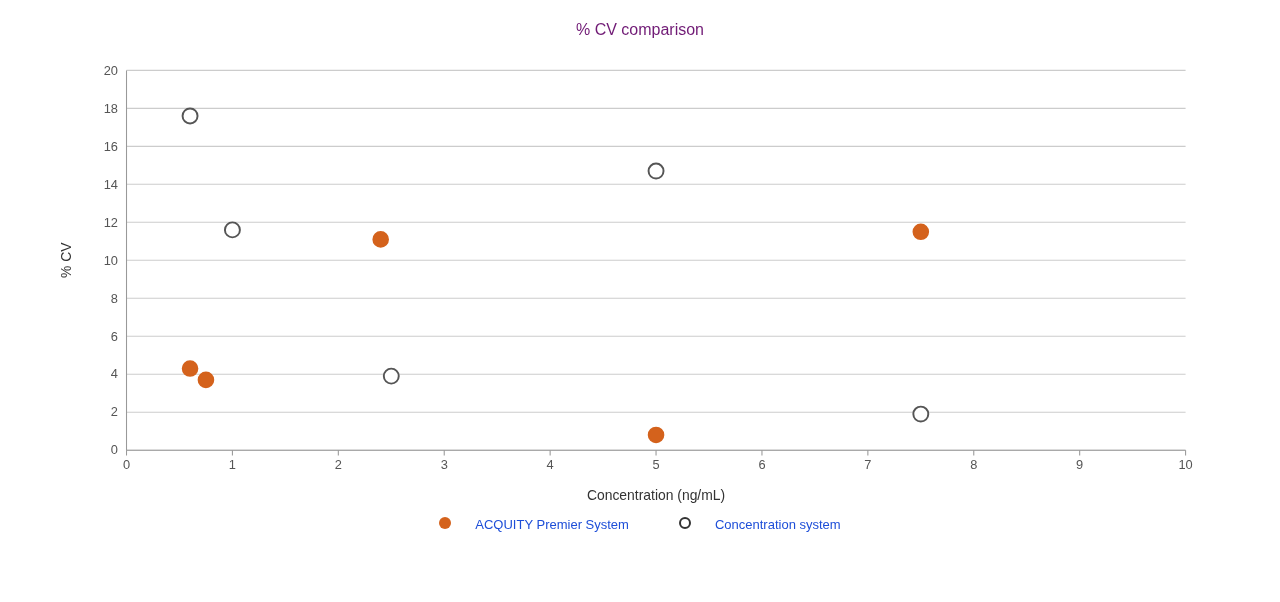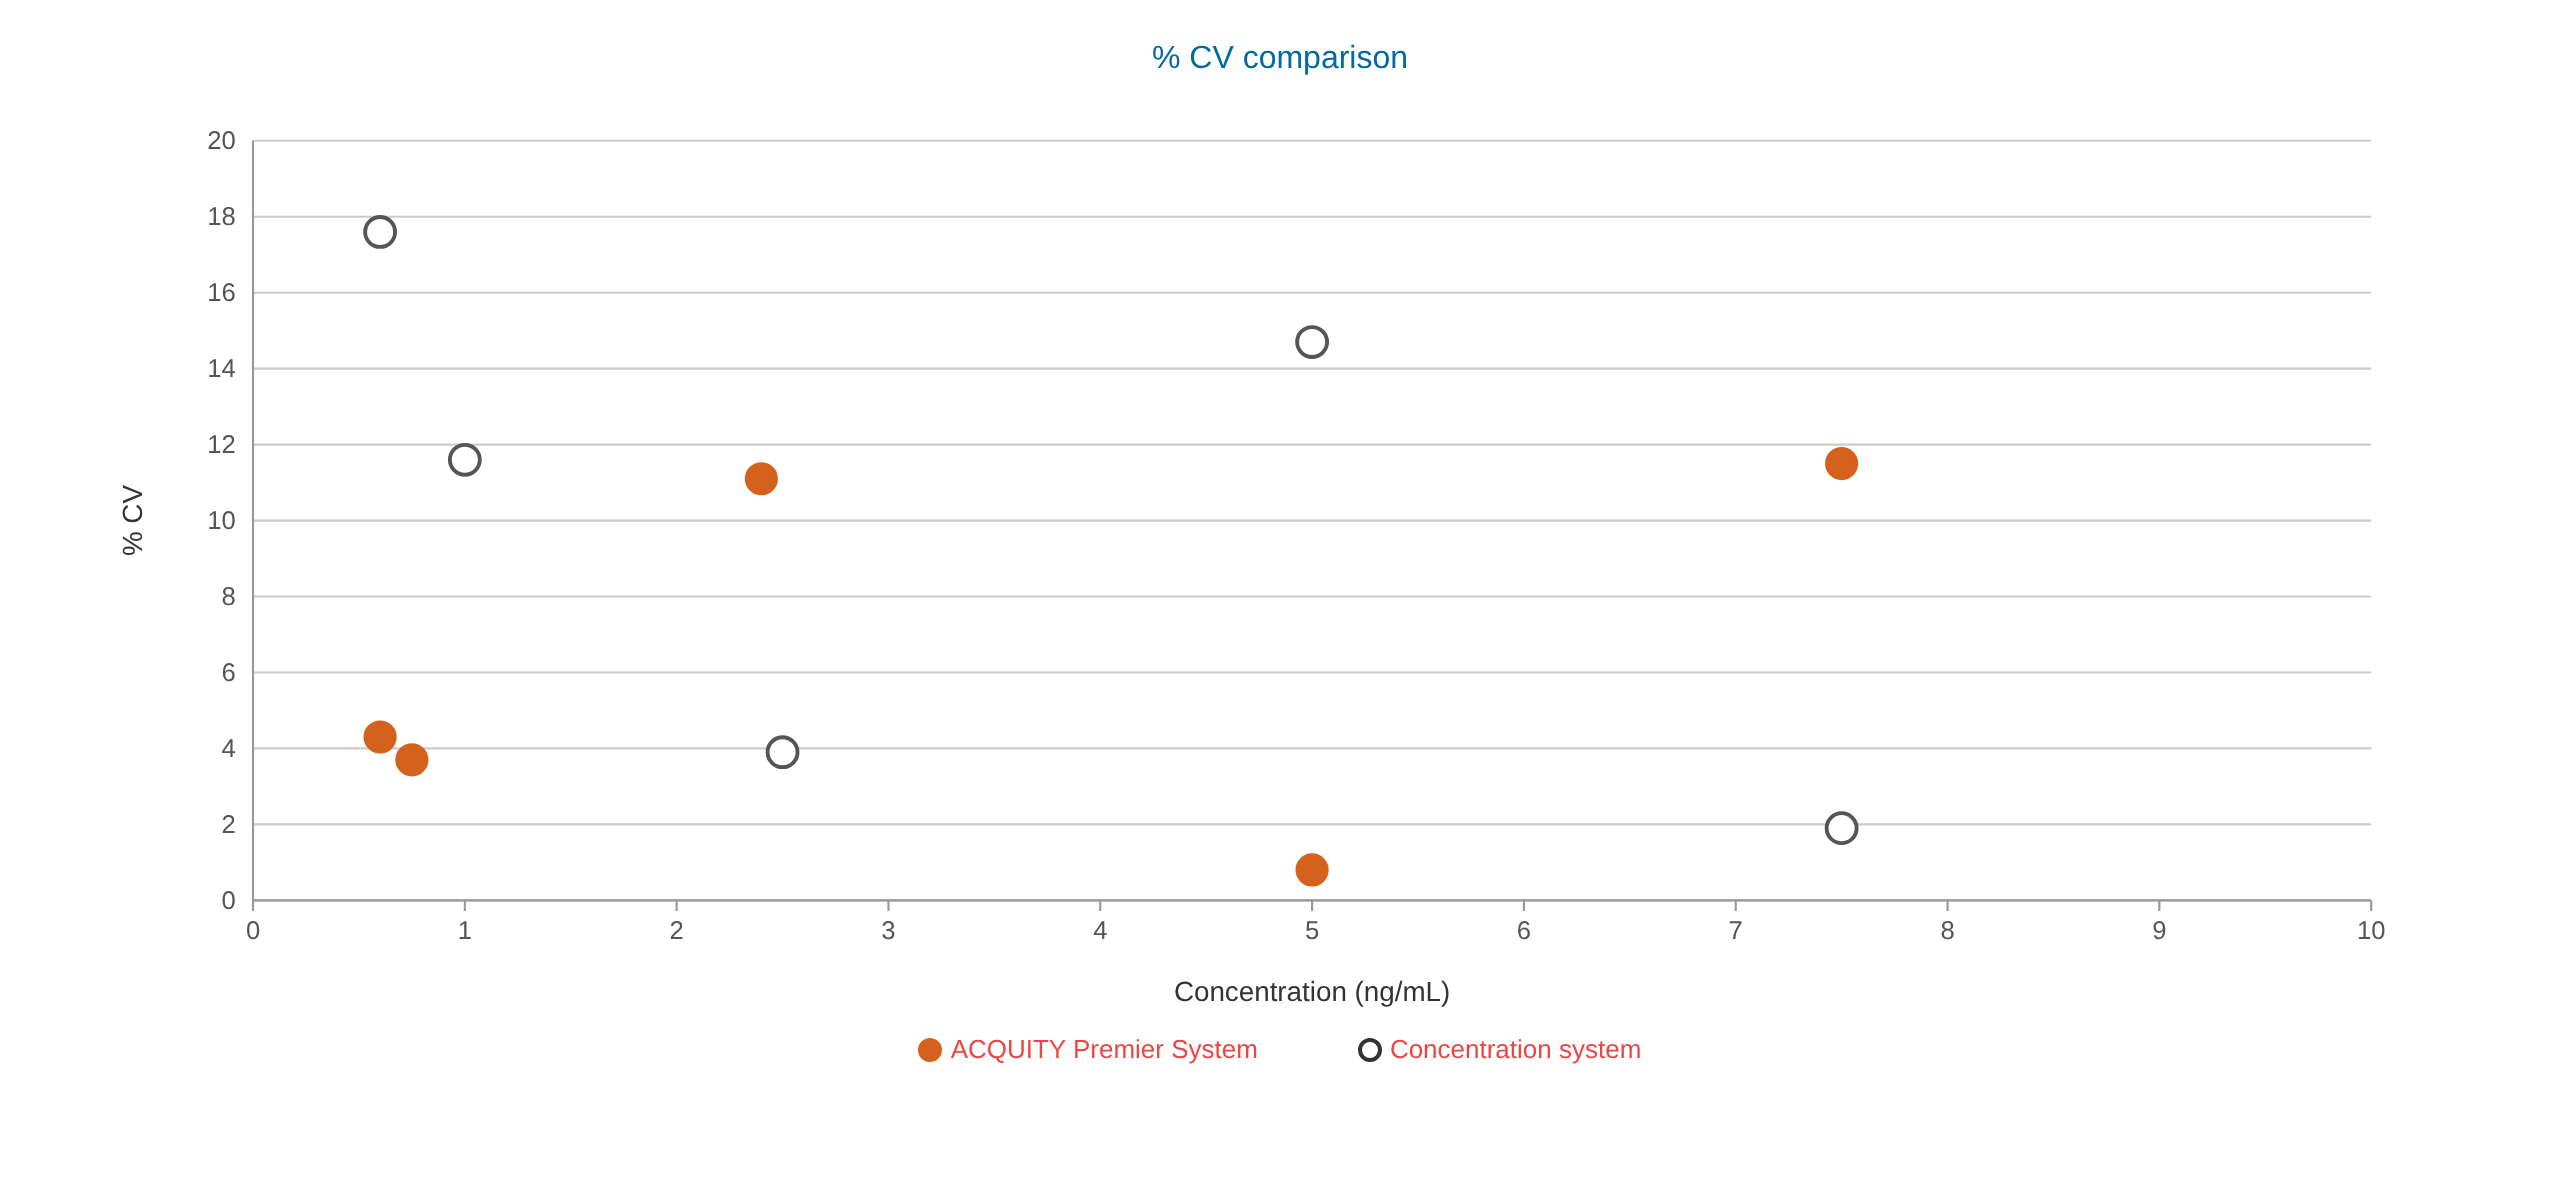--- a/index.html
+++ b/index.html
@@ -14,21 +14,21 @@
       justify-content: center;
     }
     .chart-container {
       width: 1200px;
       height: 560px;
       position: relative;
     }
     .chart-title {
       text-align: center;
       font-size: 16px;
-      color: #0369a1;
+      color: #701a75;
       margin-bottom: 10px;
       font-weight: normal;
     }
     .chart-area {
       position: relative;
       width: 100%;
       height: 460px;
     }
     svg.chart-svg {
       width: 100%;
@@ -36,24 +36,23 @@
     }
     .legend {
       display: flex;
       justify-content: center;
       align-items: center;
       gap: 50px;
       margin-top: 8px;
     }
     .legend-item {
       display: flex;
-      align-items: center;
-      gap: 4px;
+      gap: 24px;
       font-size: 13px;
-      color: #ef4444;
+      color: #1d4ed8;
     }
     .legend-dot-filled {
       width: 12px;
       height: 12px;
       border-radius: 50%;
       background: #d4621c;
       flex-shrink: 0;
     }
     .legend-dot-open {
       width: 12px;

